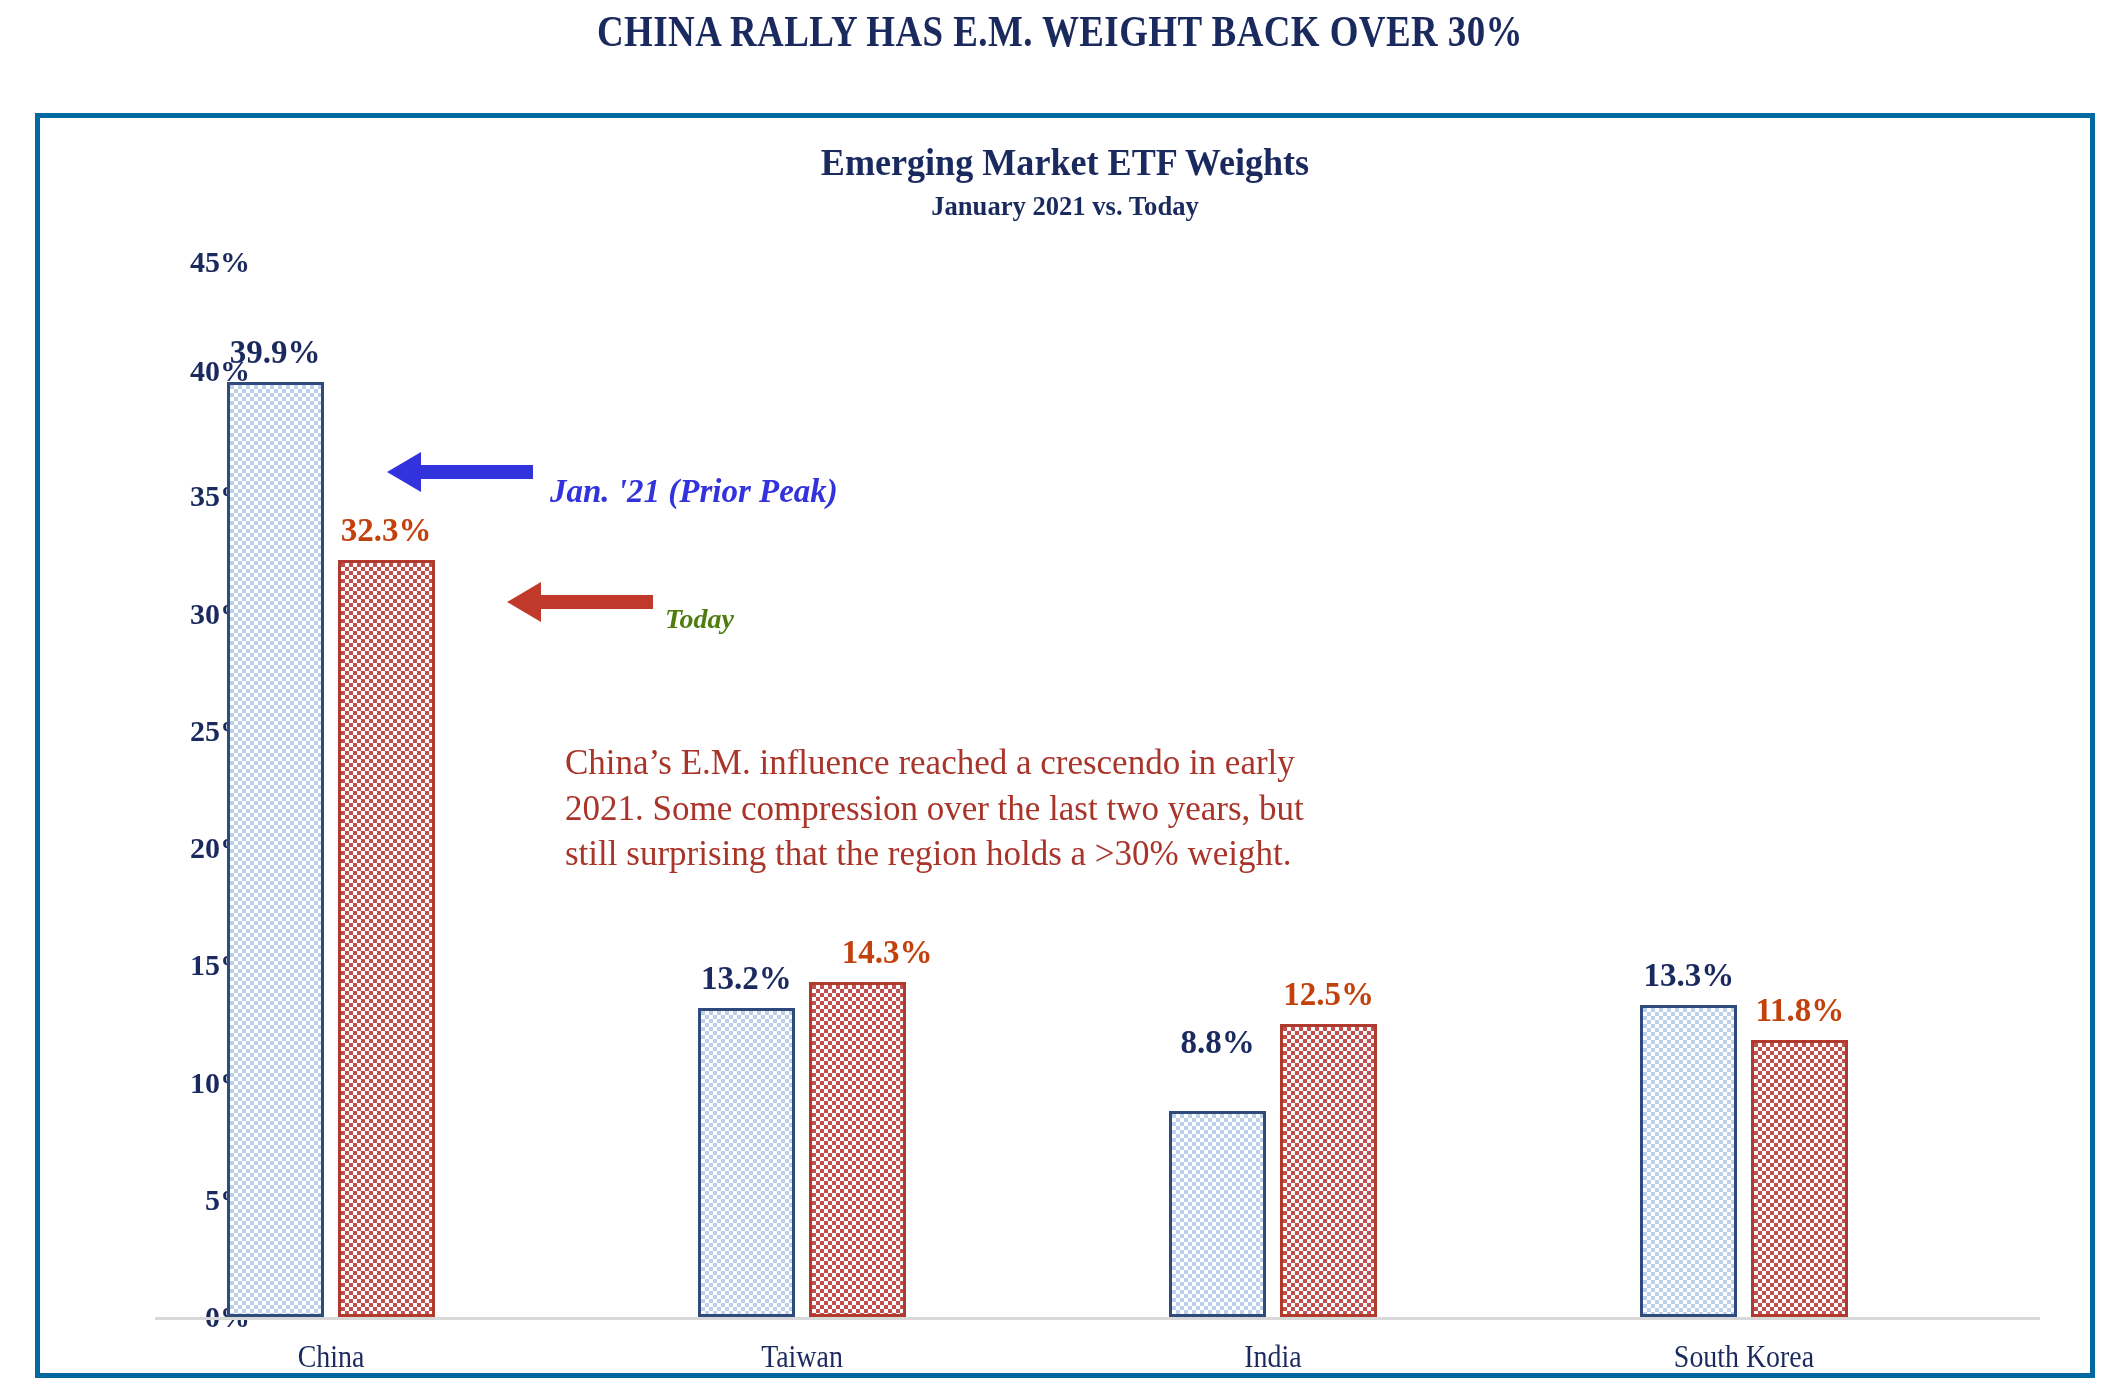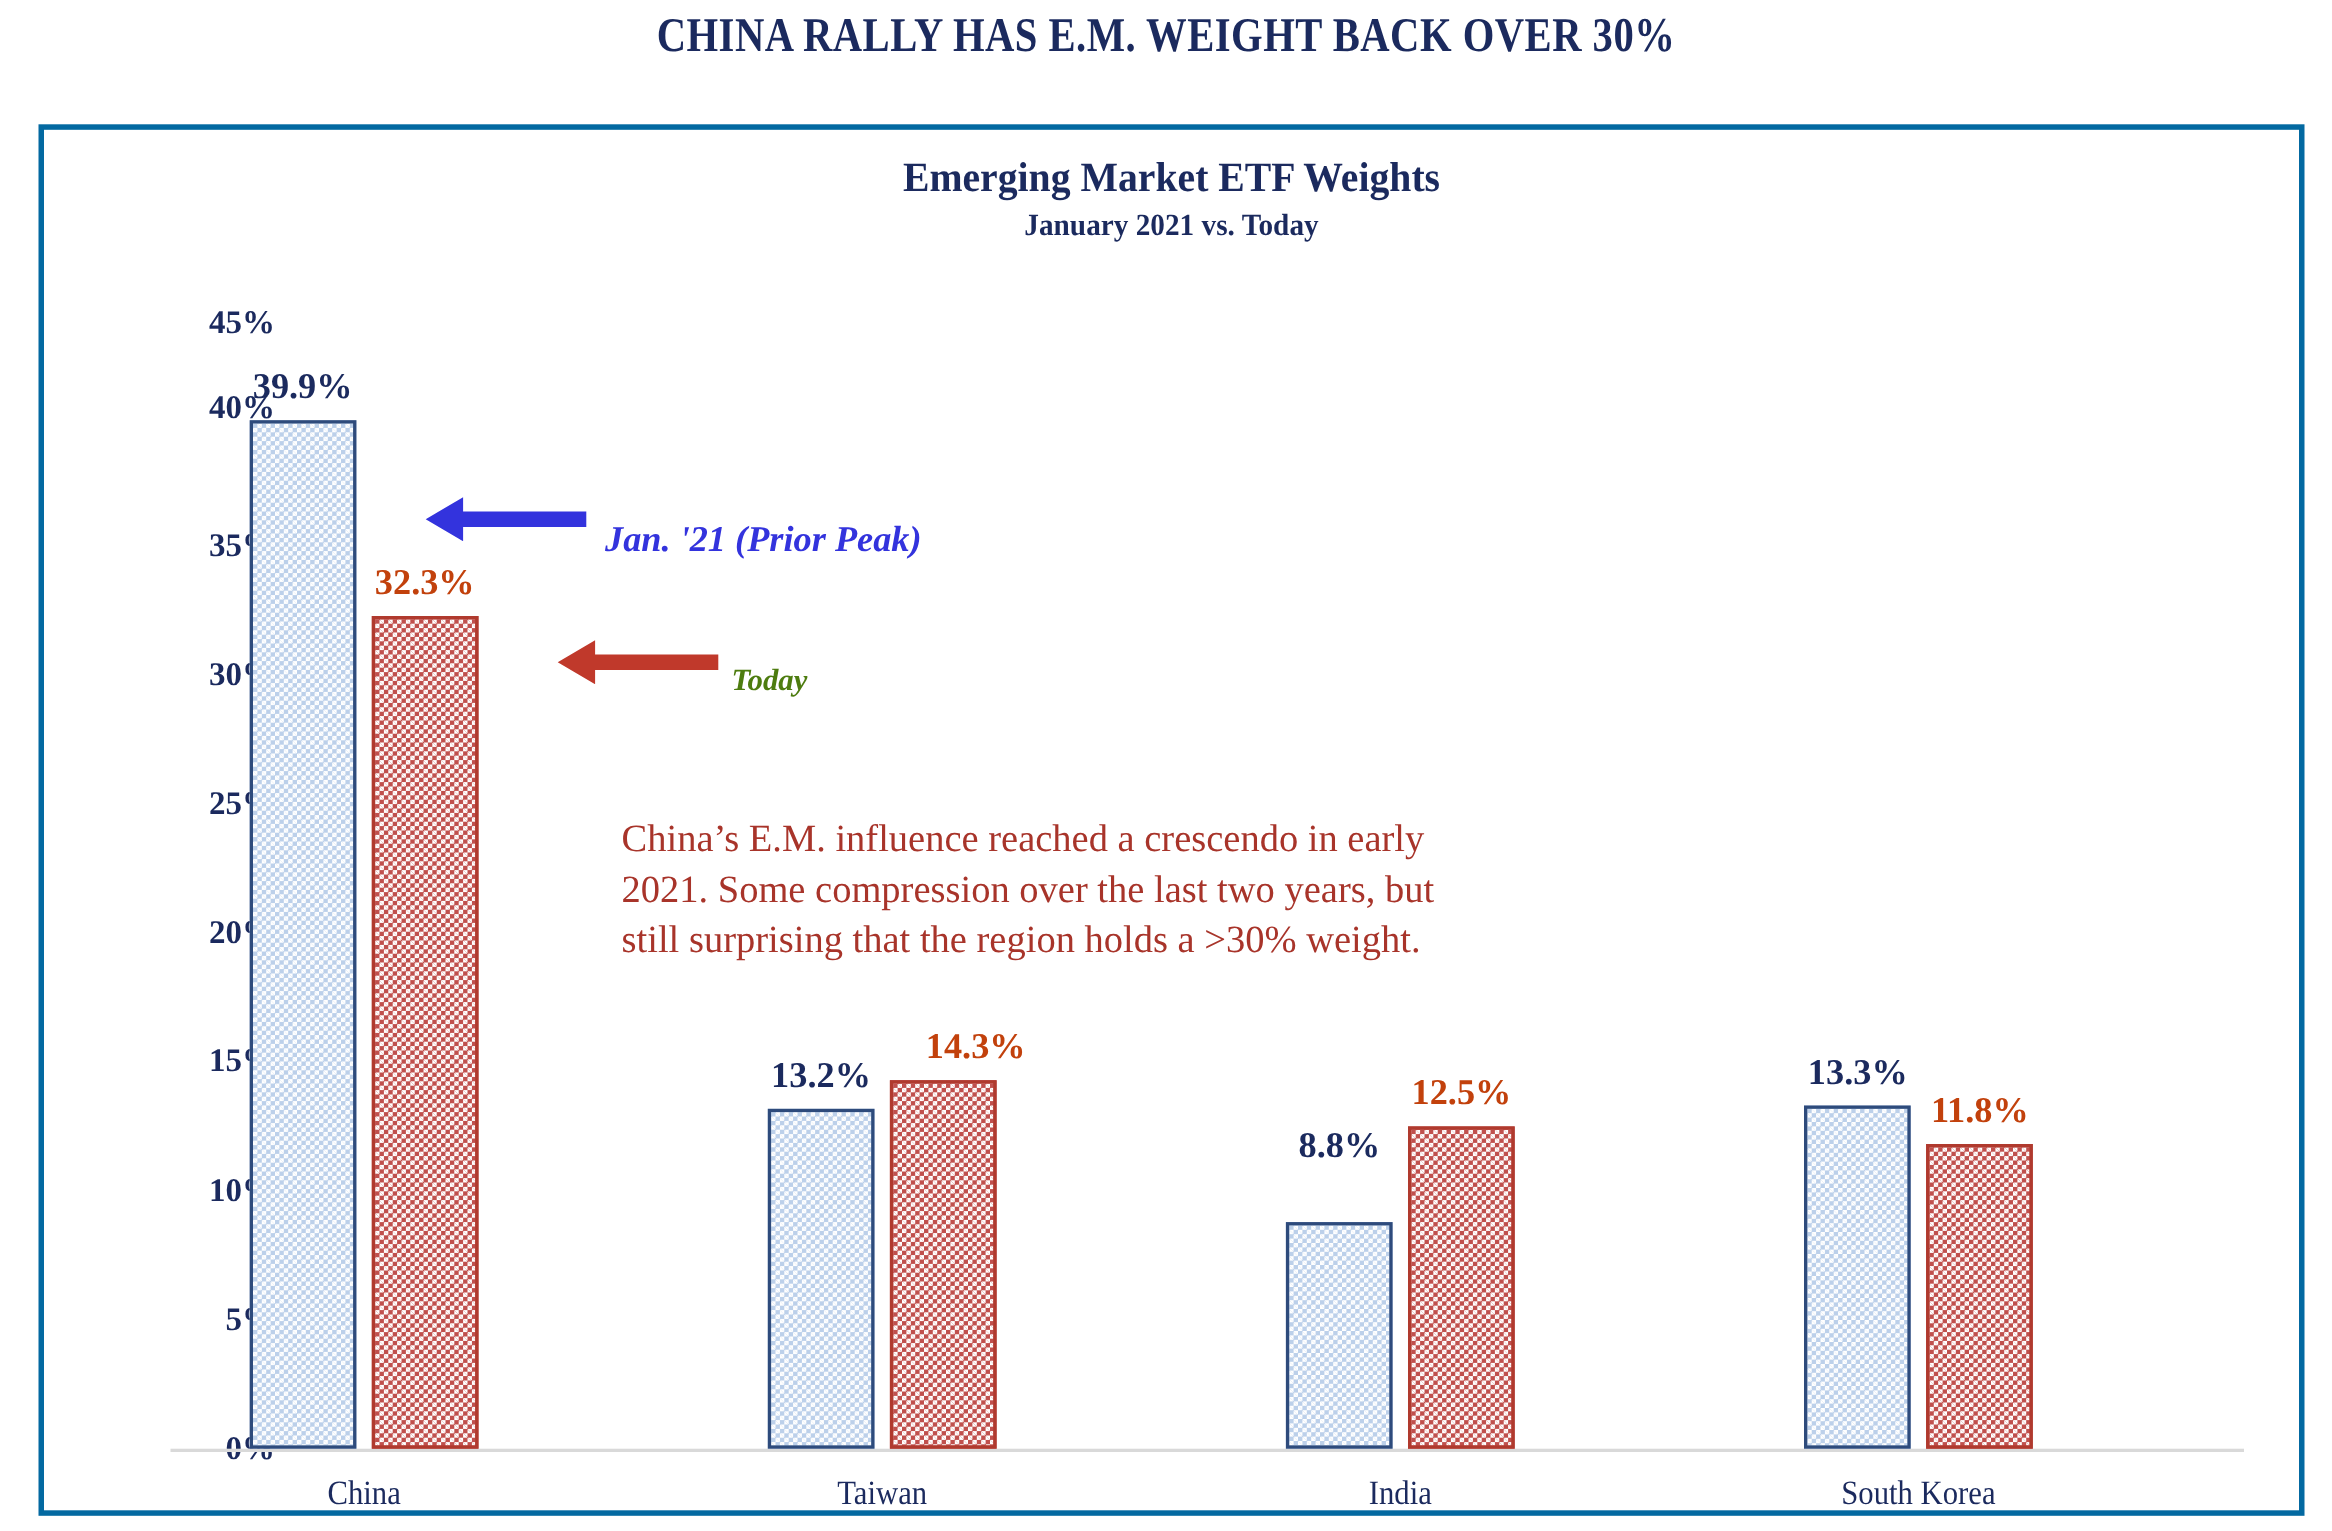--- a/index.html
+++ b/index.html
@@ -132,21 +132,21 @@
     <div id="y-axis">
         <div class="ytick" style="top: 1055px;">0%</div>
         <div class="ytick" style="top: 937.778px;">5%</div>
         <div class="ytick" style="top: 820.556px;">10%</div>
         <div class="ytick" style="top: 703.333px;">15%</div>
         <div class="ytick" style="top: 586.111px;">20%</div>
         <div class="ytick" style="top: 468.889px;">25%</div>
         <div class="ytick" style="top: 351.667px;">30%</div>
         <div class="ytick" style="top: 234.444px;">35%</div>
         <div class="ytick" style="top: 109px;">40%</div>
-        <div class="ytick" style="top: 0px; margin-top: 32px;">45%</div>
+        <div class="ytick" style="top: 0px;">45%</div>
       </div>
     <div id="baseline"></div>
     <div id="bars">
         <div class="bar blue" style="left: 71.625px; width: 97px; height: 935.433px;"></div>
         <div class="bar-label blue" style="left: 120.125px; top: 71.5667px;">39.9%</div>
         <div class="bar red" style="left: 182.625px; width: 97px; height: 757.256px;"></div>
         <div class="bar-label red" style="left: 231.125px; top: 249.744px;">32.3%</div>
         <div class="cat-label" style="left: 175.625px; top: 1077px;">China</div>
         <div class="bar blue" style="left: 542.875px; width: 97px; height: 309.467px;"></div>
         <div class="bar-label blue" style="left: 591.375px; top: 697.533px;">13.2%</div>

